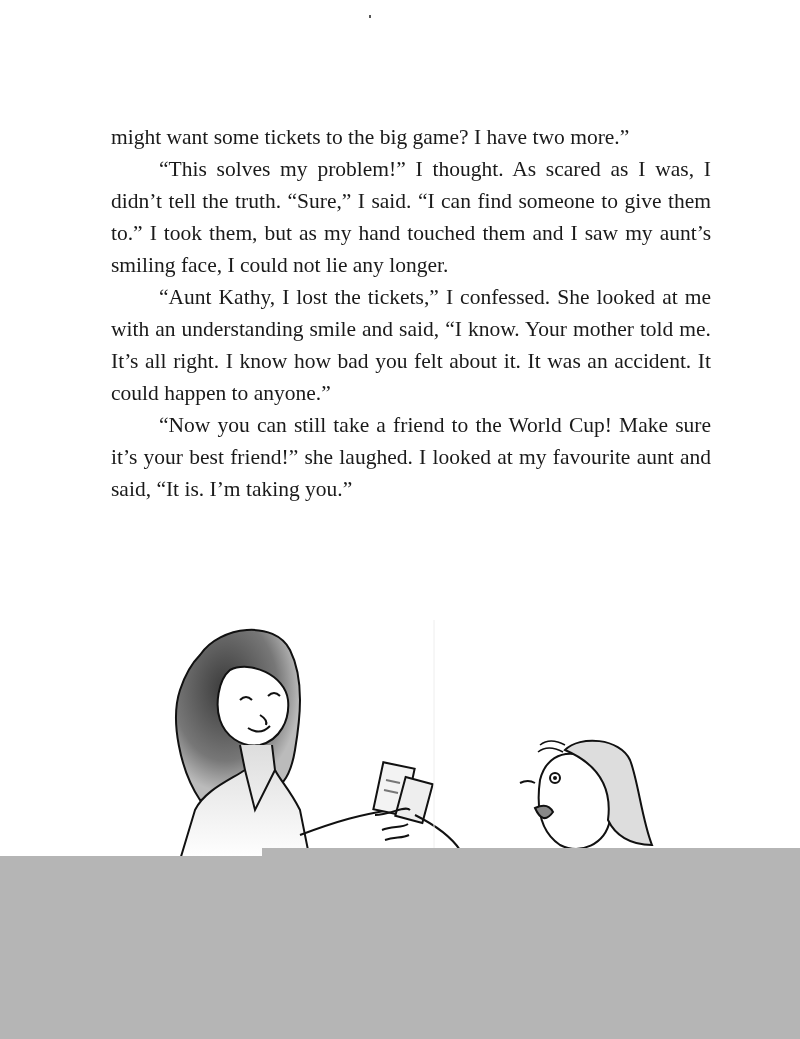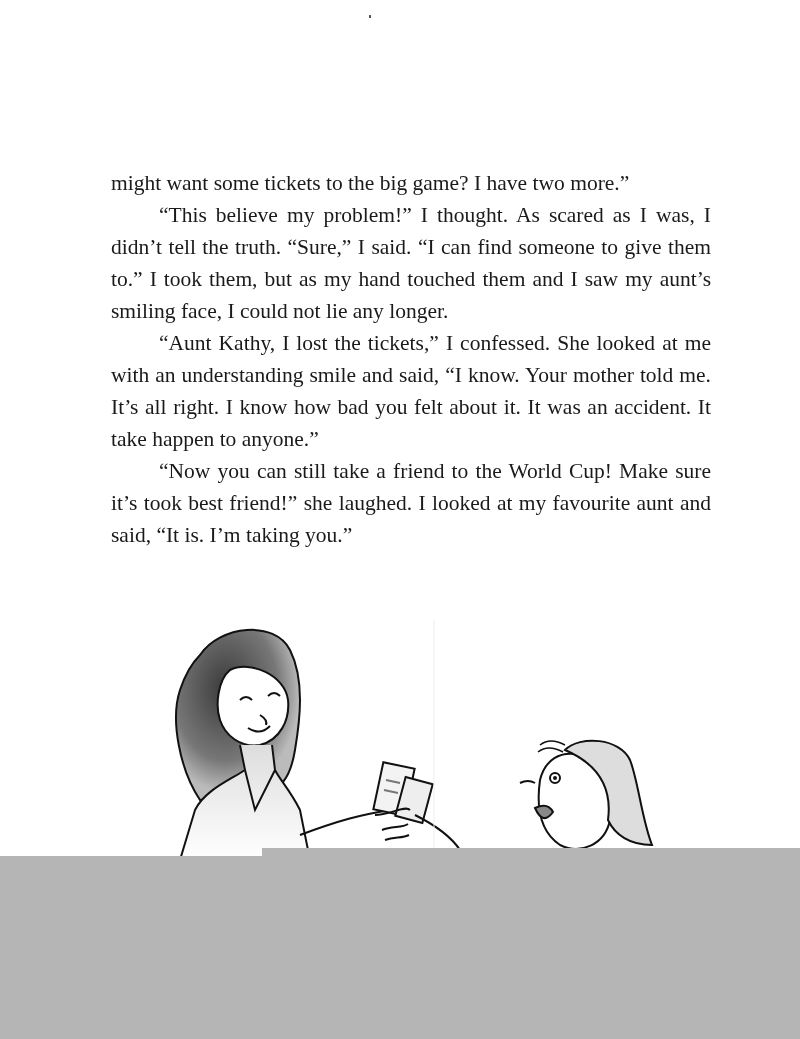--- a/index.html
+++ b/index.html
@@ -5,39 +5,39 @@
     html, body { margin: 0; padding: 0; }
     body {
       width: 800px; height: 1039px; position: relative; overflow: hidden;
       background: #ffffff;
       font-family: "Liberation Serif", "DejaVu Serif", serif;
       color: #1a1a1a;
     }
     .speck { position: absolute; left: 369px; top: 15px; width: 2px; height: 3px; background: #555; }
     .text-block {
       position: absolute; left: 111px; top: 121px; width: 600px;
-      font-size: 21.5px; line-height: 32px; text-align: justify; margin-top: 46px;
+      font-size: 21.5px; line-height: 32px; text-align: justify;
     }
     .para { margin: 0; }
     .para.indent { text-indent: 48px; }
     .para.first { text-indent: 0; }
     .illustration { position: absolute; left: 160px; top: 620px; width: 500px; height: 240px; }
     .gray-cover-left { position: absolute; left: 0; top: 856px; width: 262px; height: 183px; background: #b5b5b5; }
     .gray-cover-right { position: absolute; left: 262px; top: 848px; width: 538px; height: 191px; background: #b5b5b5; }
   </style>
 </head>
 <body>
 
 <div class="speck"></div>
 
 <div class="text-block">
   <p class="para first">might want some tickets to the big game? I have two more.”</p>
-  <p class="para indent">“This believe my problem!” I thought. As scared as I was, I didn’t tell the truth. “Sure,” I said. “I can find someone to give them to.” I took them, but as my hand touched them and I saw my aunt’s smiling face, I could not lie any longer.</p>
-  <p class="para indent">“Aunt Kathy, I lost the tickets,” I confessed. She looked at me with an understanding smile and said, “I know. Your mother told me. It’s all right. I know how bad you felt about it. It was an accident. It take happen to anyone.”</p>
-  <p class="para indent">“Now you can still take a friend to the World Cup! Make sure it’s took best friend!” she laughed. I looked at my favourite aunt and said, “It is. I’m taking you.”</p>
+  <p class="para indent">“This solves my problem!” I thought. As scared as I was, I didn’t tell the truth. “Sure,” I said. “I can find someone to give them to.” I took them, but as my hand touched them and I saw my aunt’s smiling face, I could not lie any longer.</p>
+  <p class="para indent">“Aunt Kathy, I lost the tickets,” I confessed. She looked at me with an understanding smile and said, “I know. Your mother told me. It’s all right. I know how bad you felt about it. It was an accident. It could happen to anyone.”</p>
+  <p class="para indent">“Now you can still take a friend to the World Cup! Make sure it’s your best friend!” she laughed. I looked at my favourite aunt and said, “It is. I’m taking you.”</p>
 </div>
 
 <svg class="illustration" viewBox="0 0 500 240" xmlns="http://www.w3.org/2000/svg">
   <defs>
     <radialGradient id="hairg" cx="40%" cy="35%" r="60%">
       <stop offset="0%" stop-color="#3a3a3a"></stop>
       <stop offset="70%" stop-color="#777"></stop>
       <stop offset="100%" stop-color="#bbb"></stop>
     </radialGradient>
     <linearGradient id="shade" x1="0" y1="0" x2="0" y2="1">

